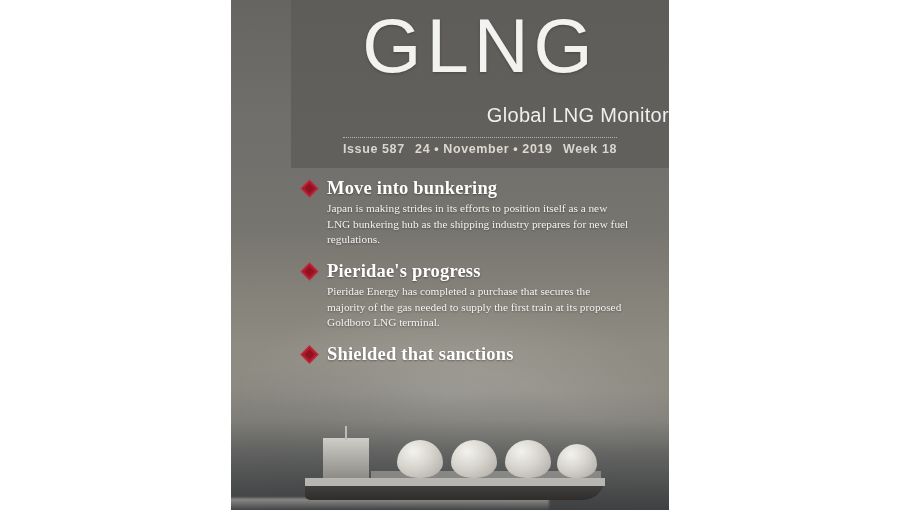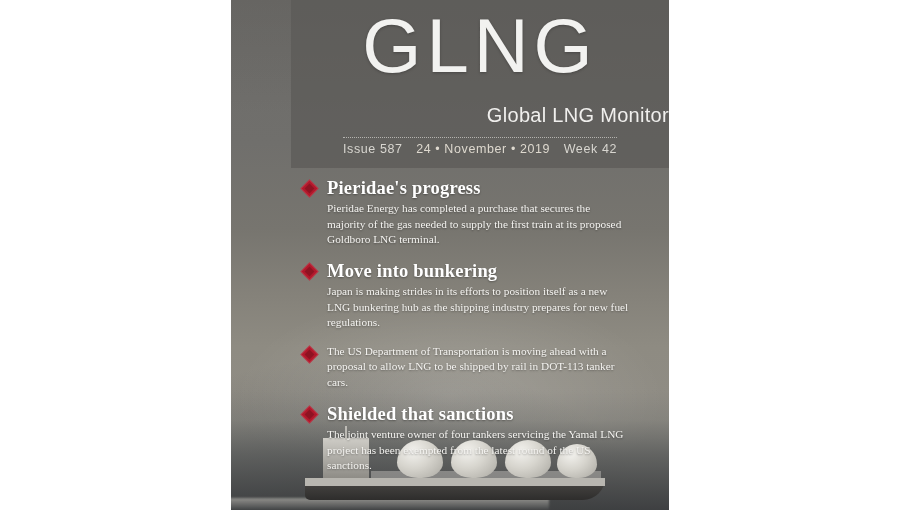--- a/index.html
+++ b/index.html
@@ -113,20 +113,21 @@
     left: 52px;
     right: 52px;
     top: 142px;
     display: flex;
     justify-content: space-between;
     align-items: center;
     color: #d8d6d0;
     font-family: "Liberation Sans", sans-serif;
     font-size: 12.5px;
     letter-spacing: 0.6px;
+    font-weight: bold;
   }
   .issue-line .date { color: #ded9cf; }
 
   
   .stories {
     position: absolute;
     left: 0;
     right: 0;
     top: 178px;
   }
@@ -288,45 +289,43 @@
       <div class="tank t4"></div>
     </div>
 
     <div class="masthead">
       <div class="masthead-title">GLNG</div>
       <div class="masthead-sub">Global LNG Monitor</div>
       <div class="masthead-rule"></div>
       <div class="issue-line">
         <span>Issue 587</span>
         <span class="date">24 • November • 2019</span>
-        <span>Week 42</span>
+        <span>Week 18</span>
       </div>
     </div>
 
     <div class="stories">
+
+      <div class="story">
+        <span class="bullet"></span>
+        <p class="story-title">Move into bunkering</p>
+        <p class="story-text">Japan is making strides in its efforts to position itself as a new LNG bunkering hub as the shipping industry prepares for new fuel regulations.</p>
+      </div>
 
       <div class="story">
         <span class="bullet"></span>
         <p class="story-title">Pieridae's progress</p>
         <p class="story-text">Pieridae Energy has completed a purchase that secures the majority of the gas needed to supply the first train at its proposed Goldboro LNG terminal.</p>
       </div>
 
       <div class="story">
         <span class="bullet"></span>
-        <p class="story-title">Move into bunkering</p>
-        <p class="story-text">Japan is making strides in its efforts to position itself as a new LNG bunkering hub as the shipping industry prepares for new fuel regulations.</p>
-      </div>
-
-      <div class="story">
-        <span class="bullet"></span>
-        <p class="story-text">The US Department of Transportation is moving ahead with a proposal to allow LNG to be shipped by rail in DOT-113 tanker cars.</p>
       </div>
 
       <div class="story">
         <span class="bullet"></span>
         <p class="story-title">Shielded that sanctions</p>
-        <p class="story-text">The joint venture owner of four tankers servicing the Yamal LNG project has been exempted from the latest round of the US sanctions.</p>
       </div>
 
     </div>
 
   </div>
 </div>
 
 </body></html>

